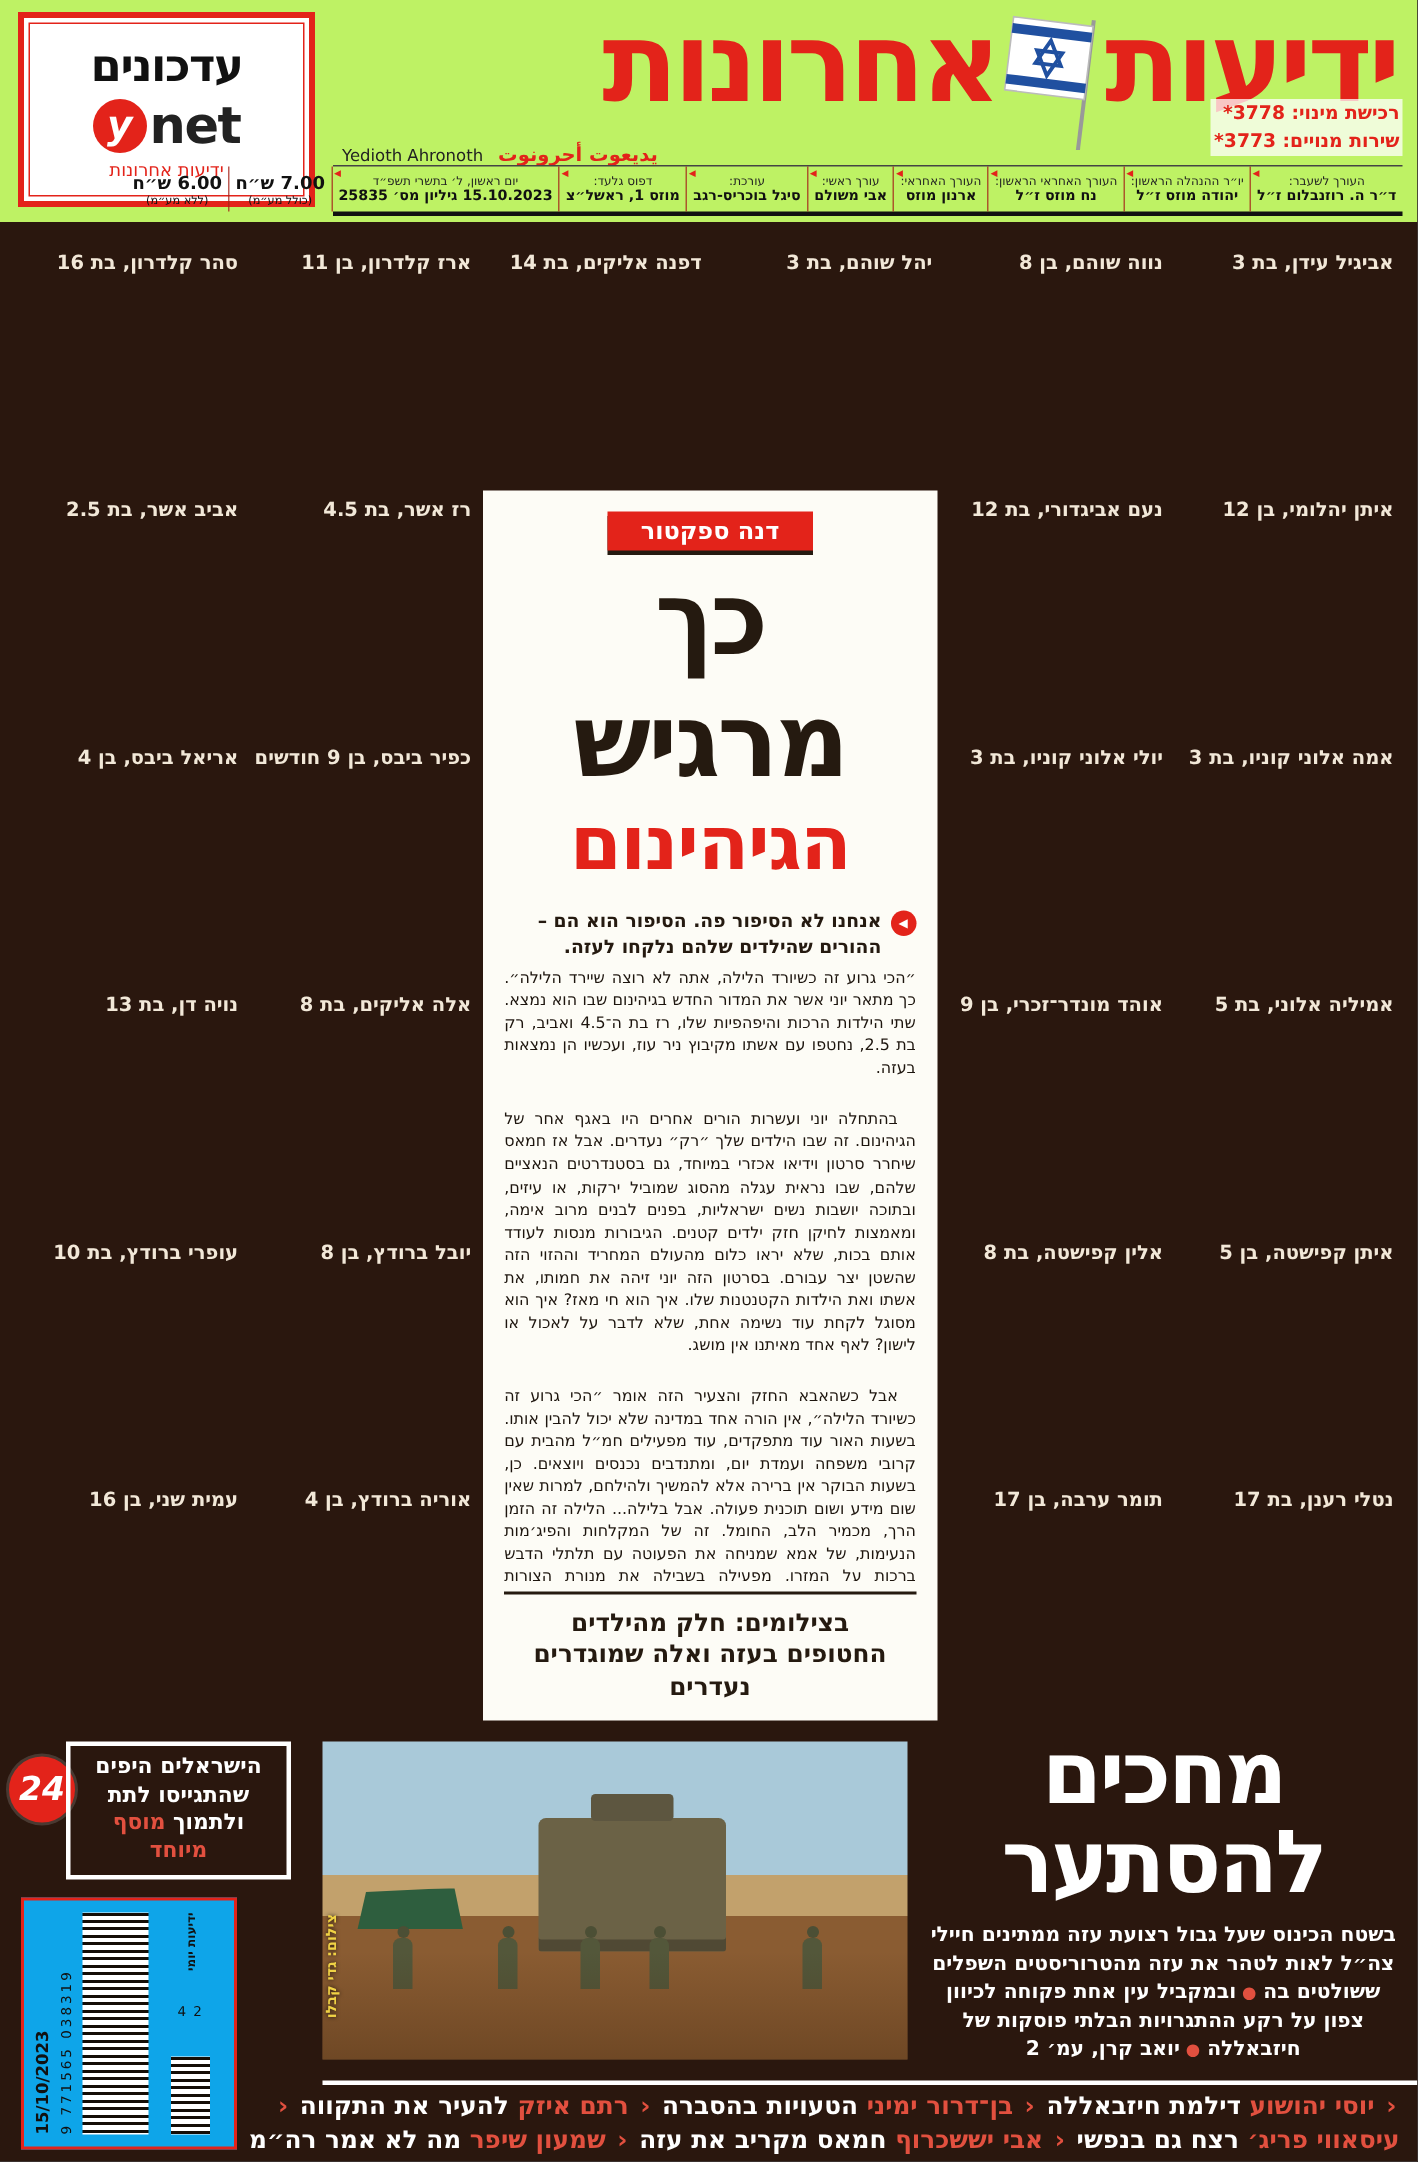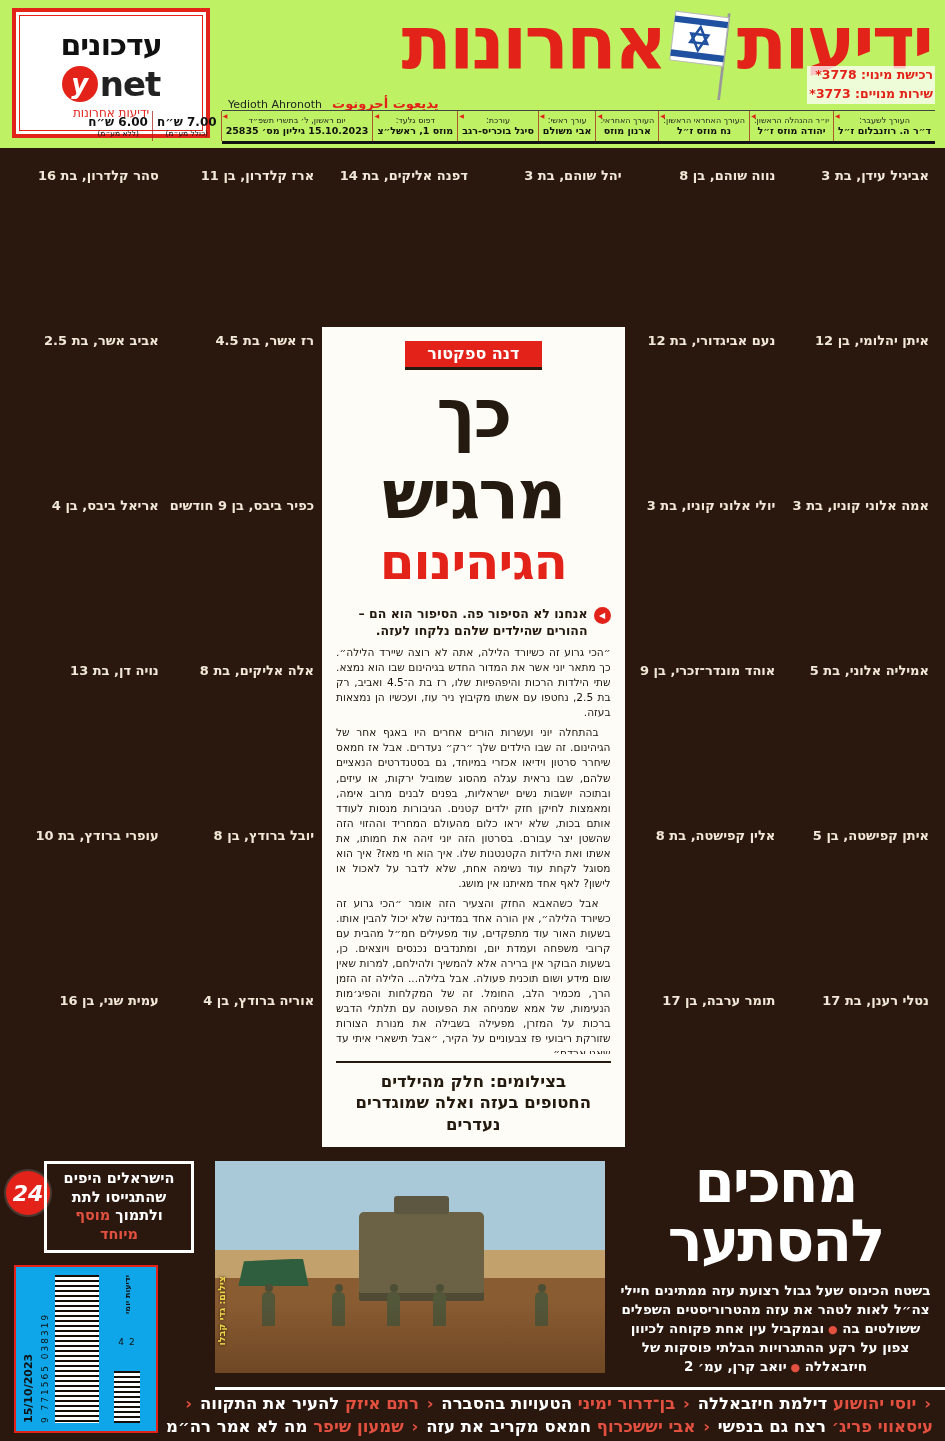--- a/index.html
+++ b/index.html
@@ -61,21 +61,21 @@
   .kicker{background:var(--accent);color:#fff;font-size:16px;font-weight:800;
     padding:3px 22px 4px;box-shadow:0 3px 0 0 var(--ink);}
   .h1a,.h1b{font-size:68px;font-weight:900;color:var(--ink);line-height:.98;letter-spacing:-2px;margin-top:14px;}
   .h1a{margin-top:14px;}
   .h1c{font-size:50px;font-weight:900;color:var(--accent);line-height:1.05;margin-top:8px;letter-spacing:-1px;}
   .intro{margin-top:16px;display:flex;gap:6px;text-align:right;font-size:12.5px;font-weight:800;
     line-height:1.38;color:var(--ink);}
   .intro .bullet{flex:0 0 auto;width:17px;height:17px;border-radius:50%;background:var(--accent);
     color:#fff;font-size:8px;display:flex;align-items:center;justify-content:center;margin-top:2px;}
   .body{margin-top:6px;flex:1;overflow:hidden;text-align:justify;font-size:10.6px;line-height:1.42;color:#1d150e;}
-  .body p+p{text-indent:12px;margin-top:5px;}
+  .body p+p{text-indent:12px;margin-top:19px;}
   .art-divider{width:100%;border-top:2px solid var(--ink);margin:7px 0 8px;}
   .art-caption{font-size:16.5px;font-weight:900;color:var(--ink);line-height:1.3;padding:0 10px 4px;}
 
   
   .bottom{position:absolute;top:1147px;left:0;right:0;bottom:0;}
   .promo-box{position:absolute;left:44px;top:14px;width:150px;border:3px solid #fff;
     padding:5px 10px 7px;color:#fff;font-weight:800;font-size:14.5px;line-height:1.28;text-align:center;}
   .promo-box .red{color:var(--strip-red);}
   .badge-24{position:absolute;left:6px;top:24px;width:44px;height:44px;border-radius:50%;background:var(--accent);
     color:#fff;font-weight:900;font-size:22px;font-style:italic;display:flex;align-items:center;justify-content:center;

